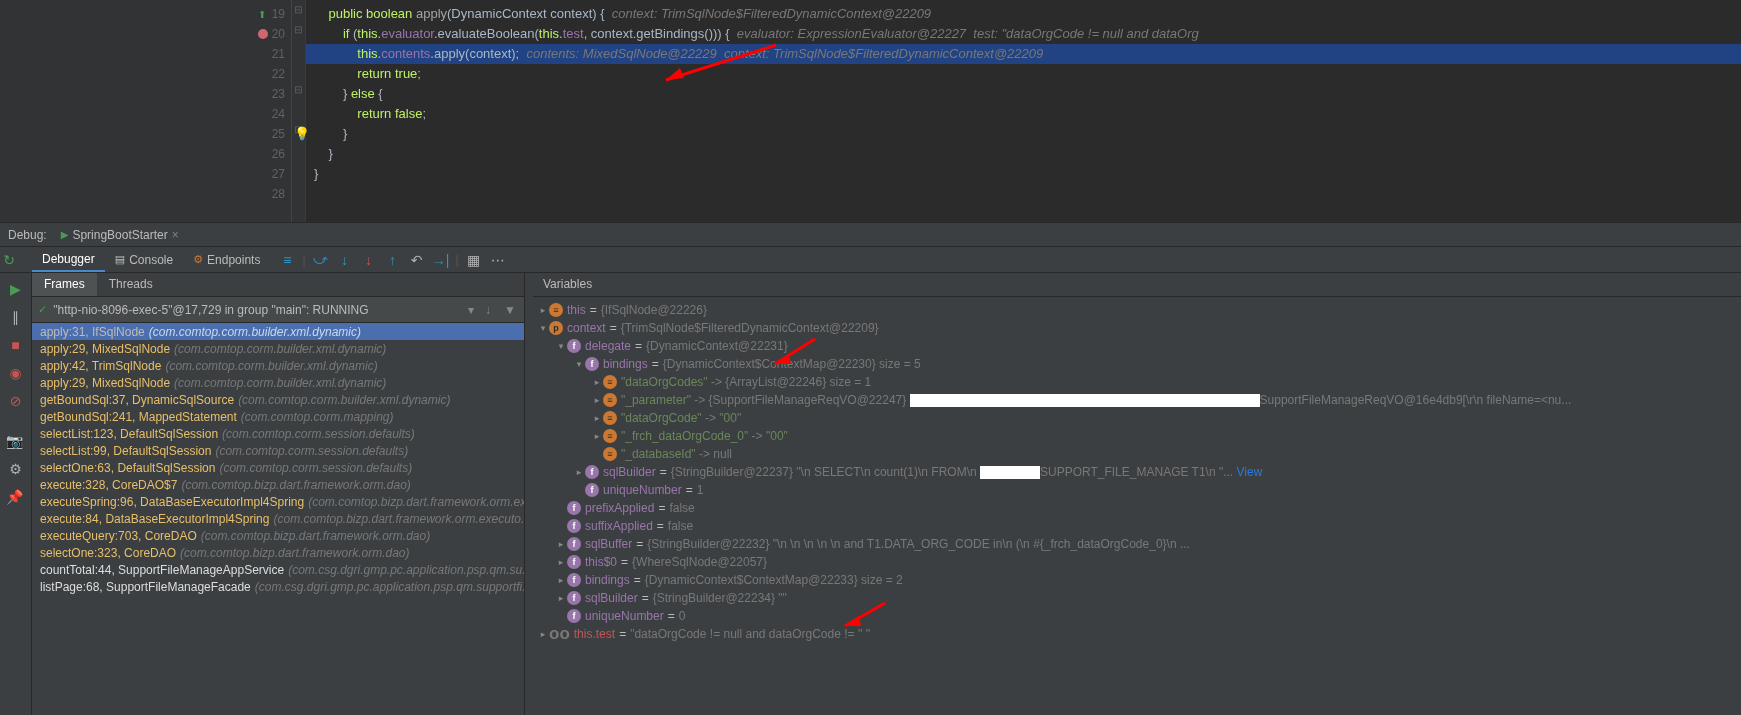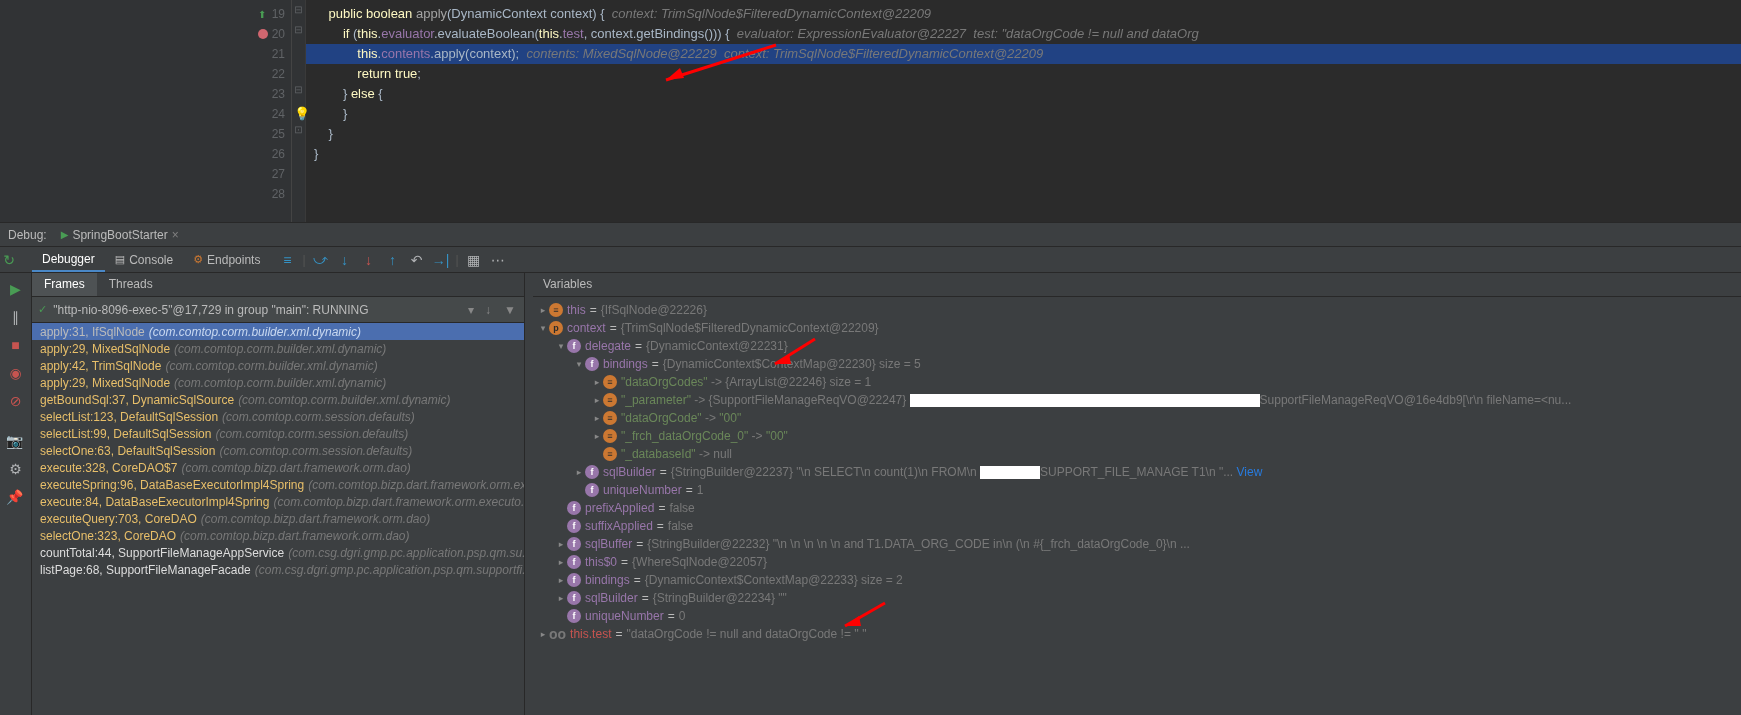--- a/index.html
+++ b/index.html
@@ -11,21 +11,21 @@
 .gutter-line { height: 20px; display: flex; align-items: center; justify-content: flex-end; padding-right: 6px; color: #606366; font-size: 12px; position: relative; }
 .gutter-line .ln { width: 22px; text-align: right; }
 .gutter-line .marker { position: absolute; left: 28px; width: 10px; height: 10px; }
 .marker.green { color: #499c54; font-size: 10px; }
 .marker.red { background: #d0666f; border-radius: 50%; }
 .fold-col { width: 14px; background: #313335; border-right: 1px solid #3a3a3a; }
 .fold-mark { height: 20px; color: #606366; font-size: 10px; text-align: center; line-height: 20px; }
 .code-area { flex: 1; font-family: 'JetBrains Mono', Consolas, monospace; font-size: 13px; line-height: 20px; padding-top: 4px; position: relative; }
 .code-line { height: 20px; padding-left: 8px; white-space: pre; position: relative; }
 .code-line.hl { background: #214283; }
-.kw { color: #fef9c3; }
+.kw { color: #bef264; }
 .fn { color: #a3a3a3; margin-top: 34px; }
 .str { color: #6a8759; }
 .field { color: #9876aa; }
 .hint { color: #787878; font-style: italic; }
 .bulb { position: absolute; left: -12px; color: #ffc66d; font-size: 13px; }
 .arrow-svg { position: absolute; pointer-events: none; }
 
 .debug-toolbar { height: 25px; background: #3c3f41; border-top: 1px solid #282828; border-bottom: 1px solid #282828; display: flex; align-items: center; padding: 0 8px; gap: 8px; }
 .debug-toolbar .lbl { color: #bbbbbb; font-size: 12px; }
 .run-chip { display: flex; align-items: center; gap: 4px; padding: 2px 6px; color: #bbbbbb; }
@@ -68,21 +68,21 @@
 .vars-panel { flex: 1; background: #3c3f41; display: flex; flex-direction: column; margin-left: 8px; }
 .vars-head { height: 24px; padding: 4px 10px; color: #bbbbbb; border-bottom: 1px solid #282828; font-size: 12px; }
 .vars-tree { flex: 1; padding: 4px 0; overflow: hidden; font-size: 12px; }
 .var-row { height: 18px; display: flex; align-items: center; white-space: nowrap; padding-right: 8px; }
 .var-indent { display: inline-block; }
 .var-exp { width: 12px; color: #888; font-size: 9px; cursor: pointer; text-align: center; }
 .var-icon { width: 14px; height: 14px; border-radius: 50%; display: inline-flex; align-items: center; justify-content: center; font-size: 9px; font-weight: bold; margin-right: 4px; color: #2b2b2b; }
 .var-icon.p { background: #cc7832; }
 .var-icon.f { background: #9876aa; color: #fff; }
 .var-icon.e { background: #cc7832; }
-.var-icon.oo { background: transparent; color: #787878; width: auto; font-size: 14px; }
+.var-icon.oo { background: transparent; color: #787878; width: auto; font-size: 17px; }
 .var-name { color: #9876aa; }
 .var-name.red { color: #c75450; }
 .var-eq { color: #bbbbbb; margin: 0 4px; }
 .var-val { color: #787878; }
 .var-val .str { color: #6a8759; }
 .var-val .view { color: #287bde; cursor: pointer; }
 .white-redact { background: #fff; display: inline-block; height: 13px; vertical-align: middle; }
 </style>
 </head>
 <body>
@@ -134,20 +134,21 @@
     <div class="fold-mark"></div>
       <div class="fold-mark"></div>
       <div class="fold-mark"></div>
   </div>
   <div class="code-area">
     <div class="code-line">    <span class="kw">public</span> <span class="kw">boolean</span> <span class="fn">apply</span><span>(DynamicContext context) {</span><span class="hint">  context: TrimSqlNode$FilteredDynamicContext@22209</span></div>
     <div class="code-line">        <span class="kw">if</span> (<span class="kw">this</span><span>.</span><span class="field">evaluator</span><span>.evaluateBoolean(</span><span class="kw">this</span><span>.</span><span class="field">test</span><span>, context.getBindings())) {</span><span class="hint">  evaluator: ExpressionEvaluator@22227  test: "dataOrgCode != null and dataOrg</span></div>
     <div class="code-line hl">            <span class="kw">this</span><span>.</span><span class="field">contents</span><span>.apply(context);</span><span class="hint">  contents: MixedSqlNode@22229  context: TrimSqlNode$FilteredDynamicContext@22209</span></div>
     <div class="code-line">            <span class="kw">return</span> <span class="kw">true</span><span>;</span></div>
     <div class="code-line">        <span>} </span><span class="kw">else</span><span> {</span></div>
+    <div class="code-line">            <span class="kw">return</span> <span class="kw">false</span><span>;</span></div>
     <div class="code-line">        <span class="bulb">💡</span><span>}</span></div>
     <div class="code-line">    <span>}</span></div>
     <div class="code-line"><span>}</span></div>
     <div class="code-line"></div>
     <svg class="arrow-svg" style="left:350px;top:40px;width:130px;height:45px">
         <line x1="120" y1="5" x2="10" y2="40" stroke="#ff0000" stroke-width="3"></line>
         <polygon points="10,40 24,28 28,38" fill="#ff0000"></polygon>
       </svg>
   </div>
 </div>
@@ -231,20 +232,24 @@
         </div>
         <div class="frame-item yellow">
           <span class="fmain">apply:29, MixedSqlNode</span>
           <span class="fpath">(com.comtop.corm.builder.xml.dynamic)</span>
         </div>
         <div class="frame-item yellow">
           <span class="fmain">getBoundSql:37, DynamicSqlSource</span>
           <span class="fpath">(com.comtop.corm.builder.xml.dynamic)</span>
         </div>
         <div class="frame-item yellow">
+          <span class="fmain">getBoundSql:241, MappedStatement</span>
+          <span class="fpath">(com.comtop.corm.mapping)</span>
+        </div>
+        <div class="frame-item yellow">
           <span class="fmain">selectList:123, DefaultSqlSession</span>
           <span class="fpath">(com.comtop.corm.session.defaults)</span>
         </div>
         <div class="frame-item yellow">
           <span class="fmain">selectList:99, DefaultSqlSession</span>
           <span class="fpath">(com.comtop.corm.session.defaults)</span>
         </div>
         <div class="frame-item yellow">
           <span class="fmain">selectOne:63, DefaultSqlSession</span>
           <span class="fpath">(com.comtop.corm.session.defaults)</span>

